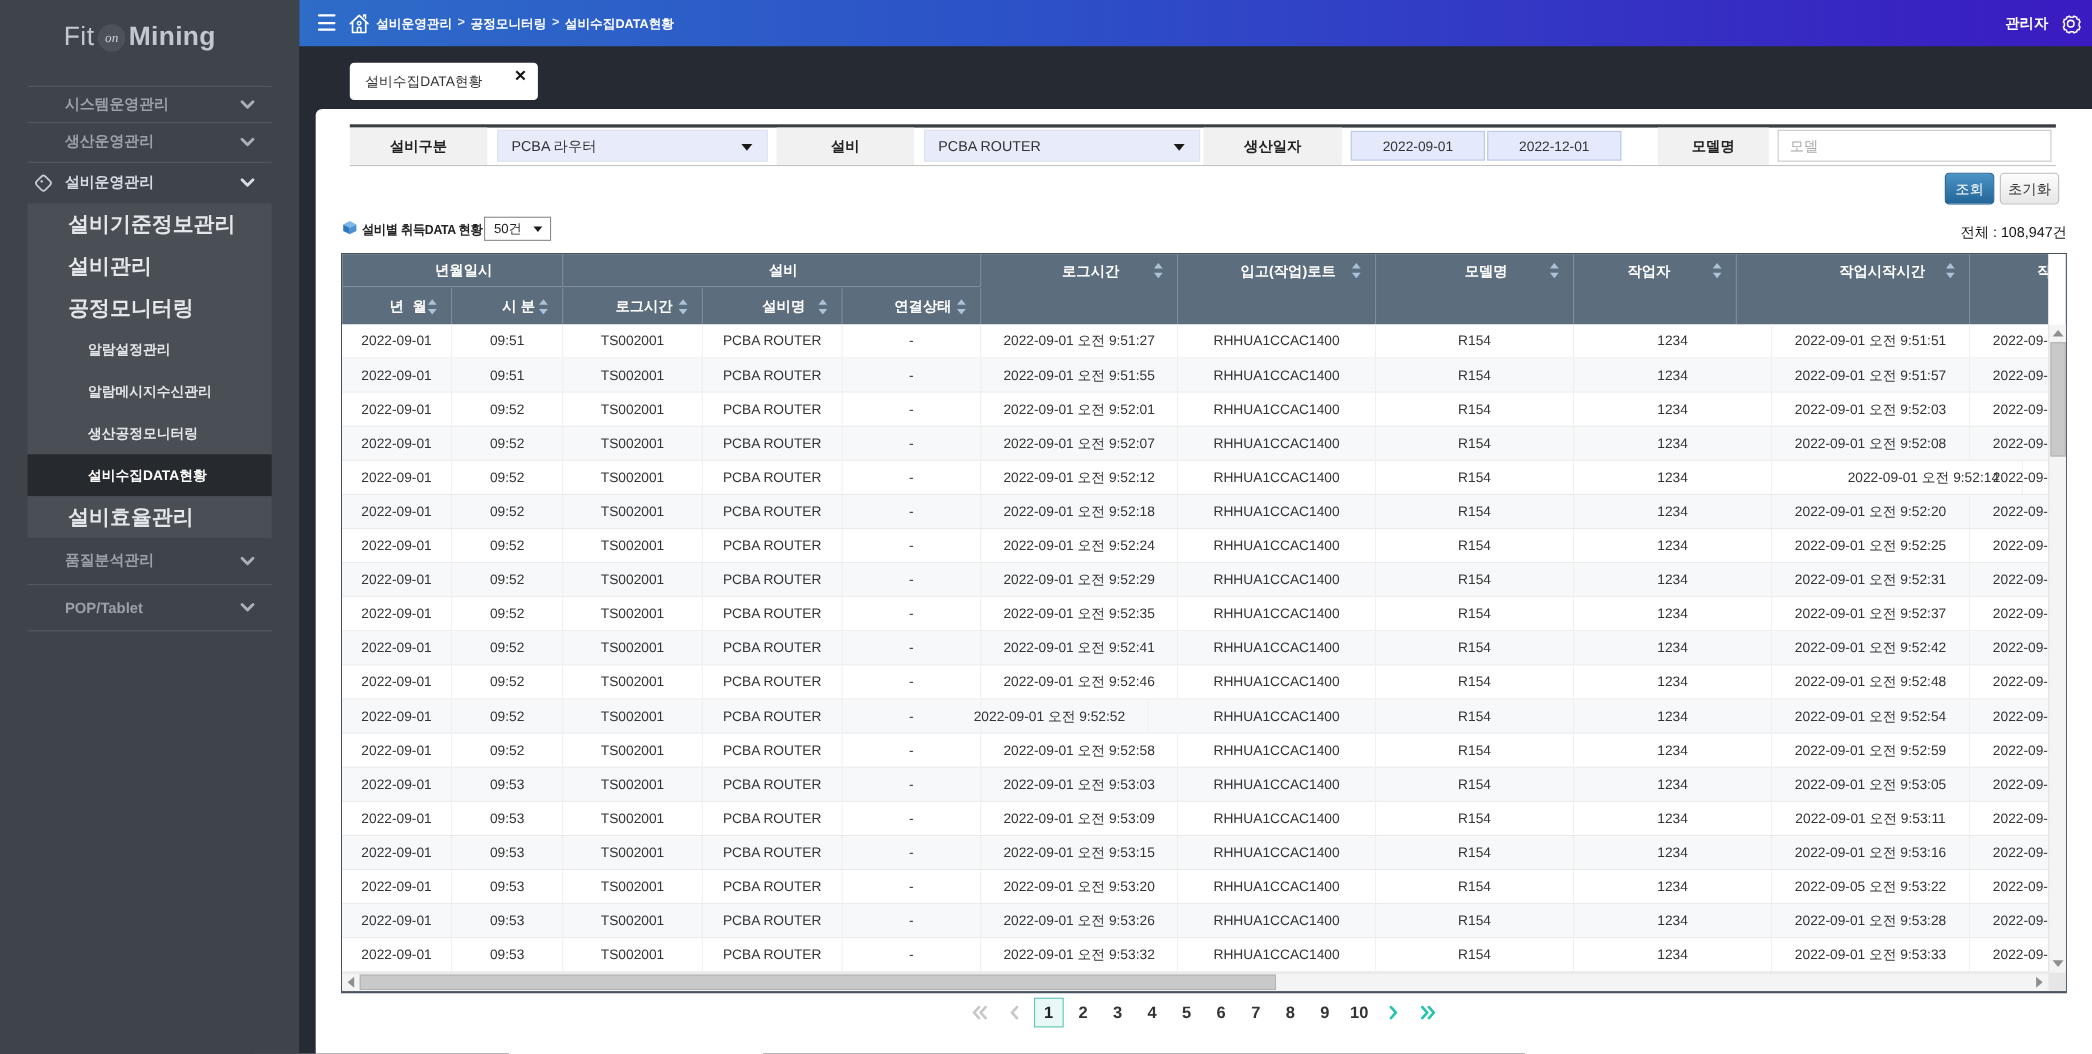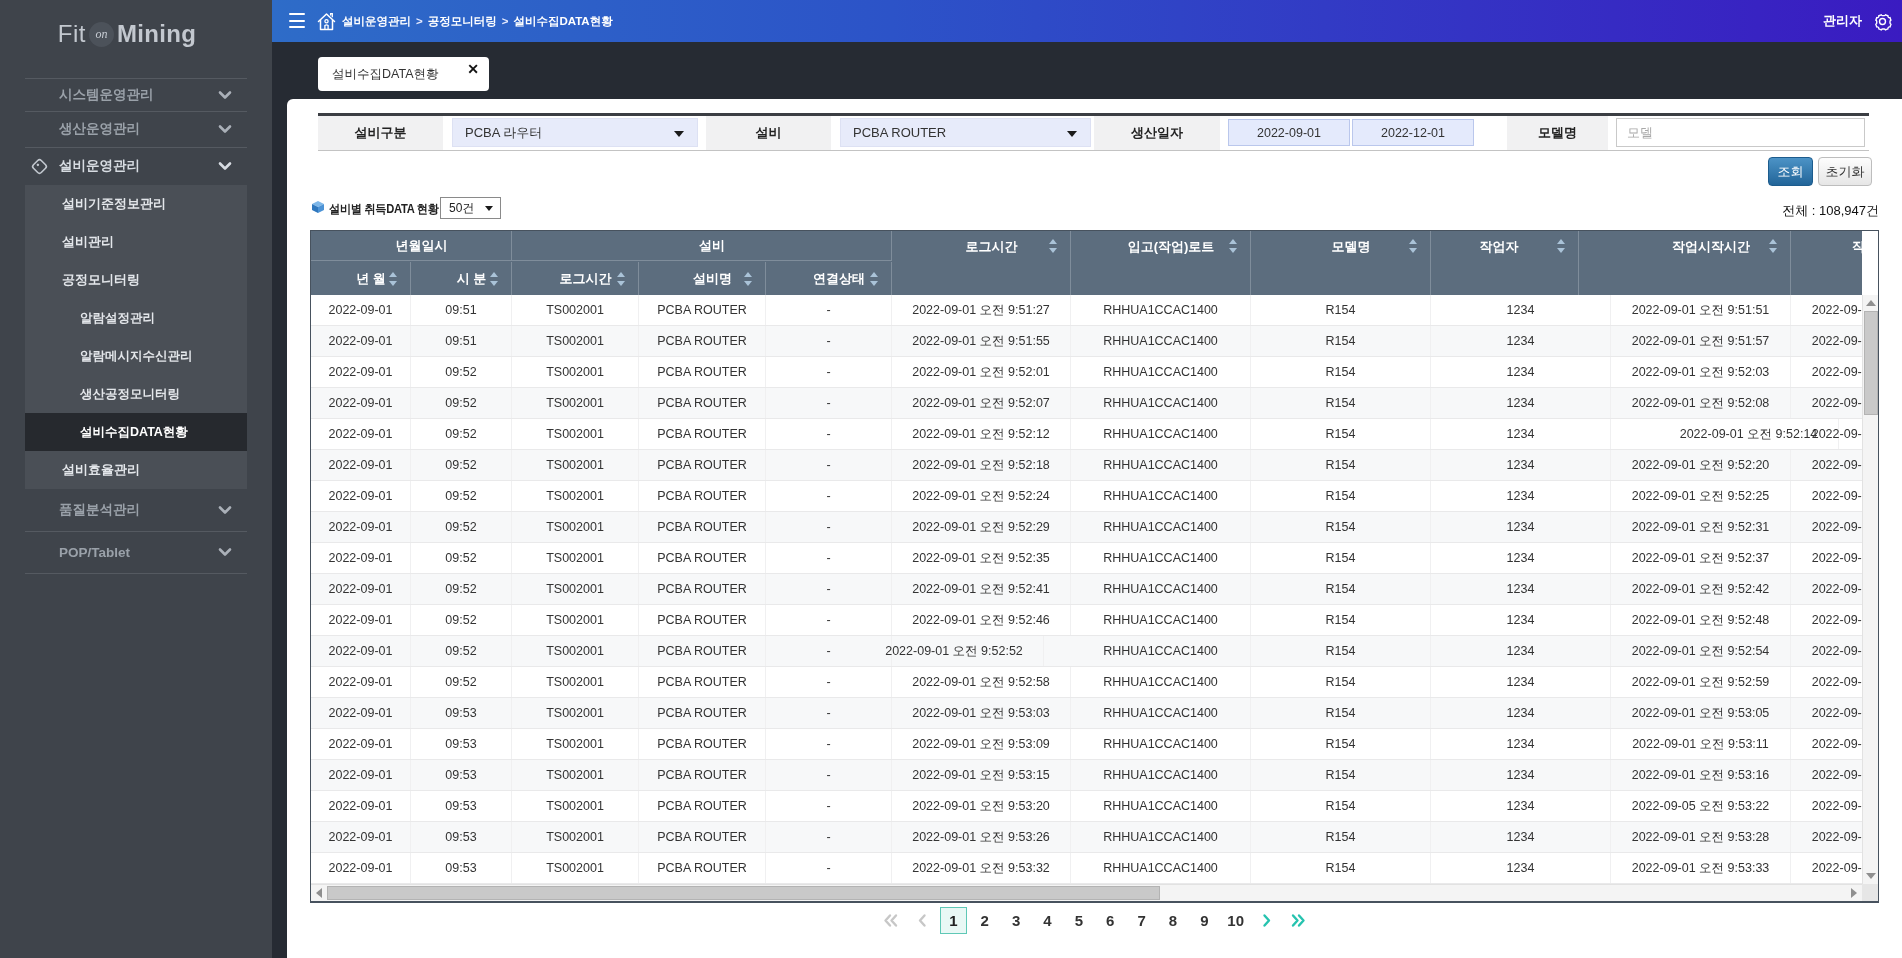--- a/index.html
+++ b/index.html
@@ -13,21 +13,21 @@
   .logo .oncircle { width:25px; height:25px; border-radius:50%; background:#4c525a; color:#c9ced5; font-style:italic; font-size:12px; display:flex; align-items:center; justify-content:center; margin:0 3px; font-family:"Liberation Serif", serif; }
   .logo .mining { font-size:24px; font-weight:700; letter-spacing:.3px; }
   .sdiv { position:absolute; left:25px; width:222px; height:1px; background:#555a61; }
   .sitem { position:absolute; left:0; width:272px; display:flex; align-items:center; cursor:pointer; }
   .sitem .lbl { position:absolute; left:59px; font-size:13.5px; font-weight:600; color:#9aa1a9; }
   .sitem.bright .lbl { color:#d7dce2; }
   .sitem .chev { position:absolute; left:216px; width:18px; height:18px; }
   .sitem .ticon { position:absolute; left:30px; width:19px; height:19px; }
   .submenu { position:absolute; left:25px; top:185px; width:222px; height:304px; background:#4a4f56; }
   .subitem { position:absolute; left:0; width:222px; height:38px; display:flex; align-items:center; cursor:pointer; }
-  .subitem span { margin-left:37px; font-size:13px; font-weight:600; color:#e3e6ea; }
+  .subitem span { margin-left:37px; font-size:19px; font-weight:600; color:#e3e6ea; }
   .subitem.nested span { margin-left:55px; font-size:12.5px; }
   .subitem.active { background:#26292e; }
   .subitem.active span { color:#ffffff; }
 
   
   .topbar { position:absolute; left:272px; top:0; width:1630px; height:42px; background:linear-gradient(to right,#2e6cc8 0%, #2c53c8 38%, #3a1bc1 100%); display:flex; align-items:center; }
   .hamburger { position:absolute; left:17px; top:13px; width:16px; height:15px; cursor:pointer; }
   .hamburger div { height:2px; background:#fff; margin-bottom:4.5px; border-radius:1px; }
   .homeicon { position:absolute; left:44px; top:11px; cursor:pointer; }
   .crumb { position:absolute; left:70px; top:0; height:42px; display:flex; align-items:center; color:#fff; font-size:11.5px; font-weight:700; letter-spacing:0; }
@@ -277,21 +277,21 @@
       <div class="gtable">
         <div class="ghead" id="ghead">
             <div class="gh r1" style="left: 0px; width: 201px;">
               <span class="tt">년월일시</span>
               <span class="vline"></span>
             </div>
             <div class="gh r1" style="left: 201px; width: 380px;">
               <span class="tt">설비</span>
               <span class="vline"></span>
             </div>
-            <div class="gh r2" style="left: 0px; width: 100px;">
+            <div class="gh r2" style="left: 0px; width: 100px; font-family: Liberation Mono, monospace;">
               <span class="tt">년 월</span>
               <span class="sort"></span>
               <span class="vline"></span>
             </div>
             <div class="gh r2" style="left: 100px; width: 101px;">
               <span class="tt">시 분</span>
               <span class="sort"></span>
               <span class="vline"></span>
             </div>
             <div class="gh r2" style="left: 201px; width: 127px;">

